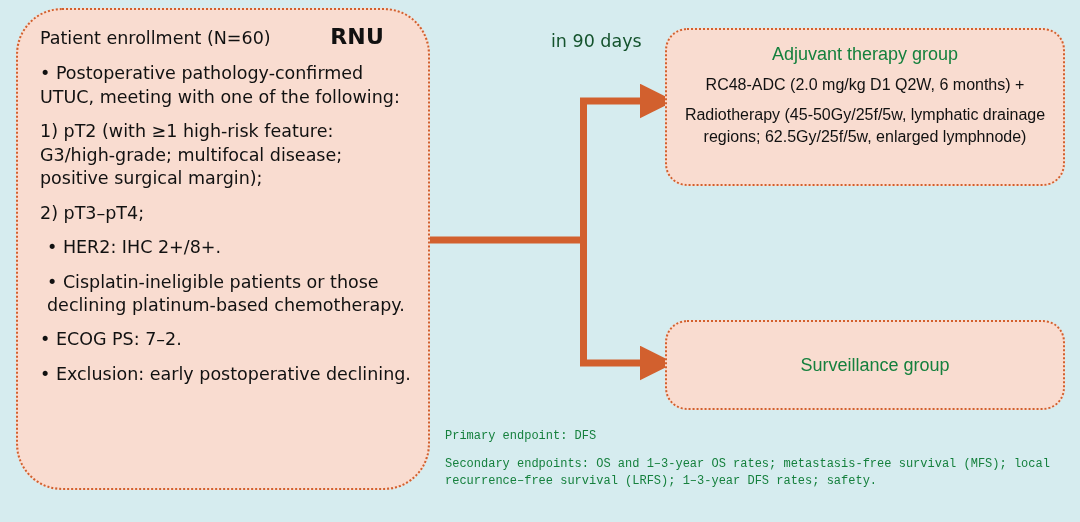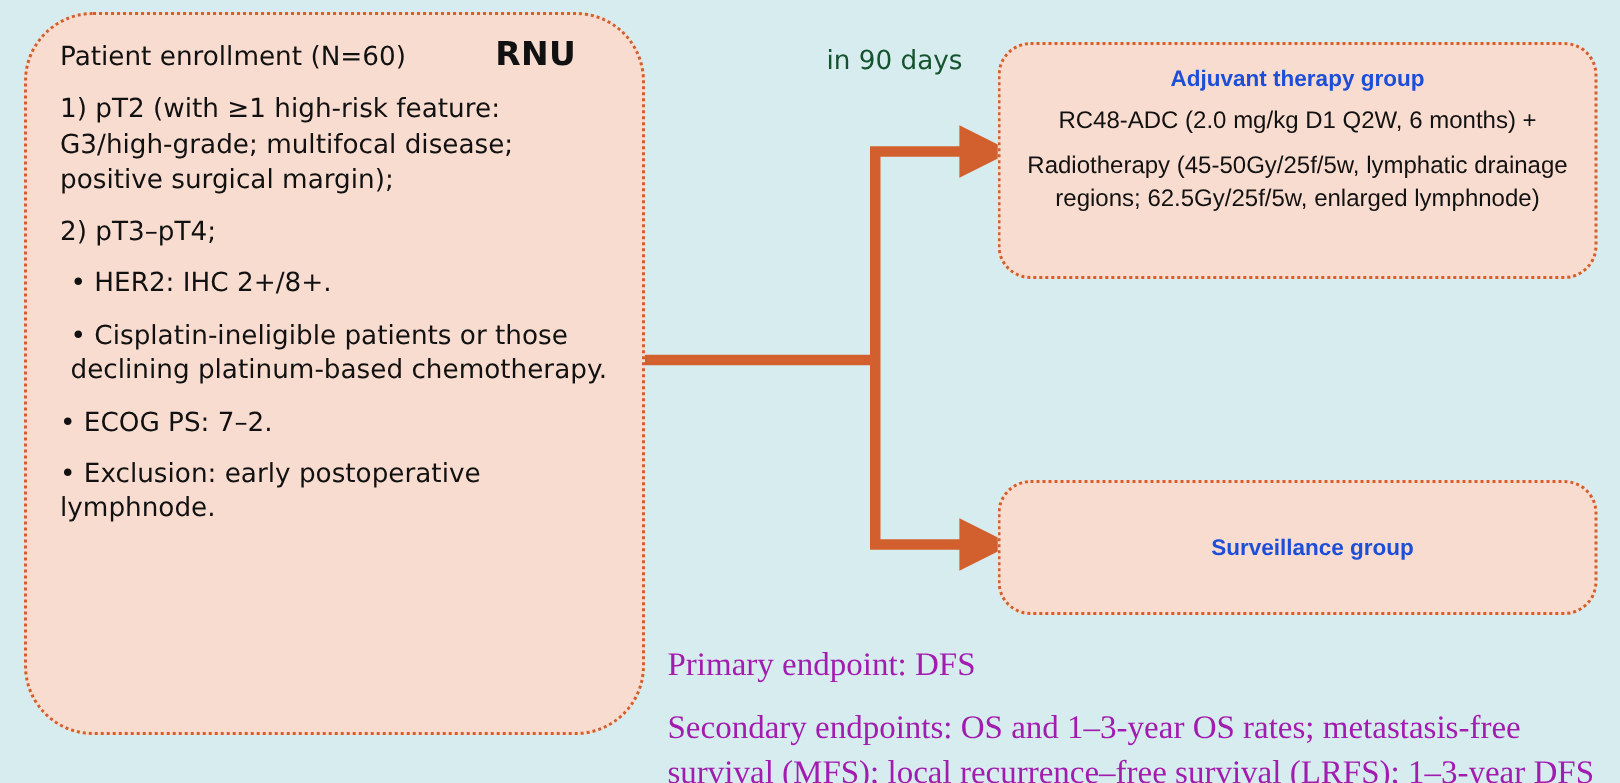--- a/index.html
+++ b/index.html
@@ -85,23 +85,23 @@
   .crit {
     margin-bottom: 11px;
   }
   .crit.indent {
     padding-left: 7px;
   }
 
   
   .group-title {
     font-family: "Liberation Sans", sans-serif;
-    font-weight: bold;
-    font-size: 15px;
-    color: #1d4ed8;
+    font-weight: normal;
+    font-size: 18px;
+    color: #15803d;
     margin-bottom: 9px;
   }
   .group-line {
     font-family: "Liberation Sans", sans-serif;
     font-size: 16px;
     color: #111111;
     line-height: 1.38;
     margin-bottom: 8px;
   }
   .group-line:last-child {
@@ -123,23 +123,23 @@
   }
 
   
   #endpoints {
     position: absolute;
     left: 445px;
     top: 428px;
     width: 630px;
   }
   #endpoints .ep-line {
-    font-family: Liberation Serif, serif;
-    font-size: 22px;
-    color: #a21caf;
+    font-family: Liberation Mono, monospace;
+    font-size: 12px;
+    color: #15803d;
     line-height: 1.36;
   }
   #endpoints .ep-primary {
     margin-bottom: 12px;
   }
 
   
   #connector {
     position: absolute;
     left: 0;
@@ -169,26 +169,27 @@
 
     <path d="M580,363 L648,363" stroke="#d2602e" stroke-width="7" fill="none" marker-end="url(#arrowhead)"></path>
   </svg>
 
   <div class="box" id="enrollment-box">
     <div class="ebody">
       <div class="enroll-head">
         <span class="enroll-title">Patient enrollment (N=60)</span>
         <span class="rnu-label">RNU</span>
       </div>
+      <div class="crit">• Postoperative pathology-confirmed UTUC, meeting with one of the following:</div>
       <div class="crit">1) pT2 (with ≥1 high-risk feature: G3/high-grade; multifocal disease; positive surgical margin);</div>
       <div class="crit">2) pT3–pT4;</div>
       <div class="crit indent">• HER2: IHC 2+/8+.</div>
       <div class="crit indent">• Cisplatin-ineligible patients or those declining platinum-based chemotherapy.</div>
       <div class="crit">• ECOG PS: 7–2.</div>
-      <div class="crit">• Exclusion: early postoperative lymphnode.</div>
+      <div class="crit">• Exclusion: early postoperative declining.</div>
     </div>
   </div>
 
   <div id="in-days-label">in 90 days</div>
 
   <div class="box" id="adjuvant-box">
     <div class="group-title">Adjuvant therapy group</div>
     <div class="group-line">RC48-ADC (2.0 mg/kg D1 Q2W, 6 months) +</div>
     <div class="group-line">Radiotherapy (45-50Gy/25f/5w, lymphatic drainage regions; 62.5Gy/25f/5w, enlarged lymphnode)</div>
   </div>

